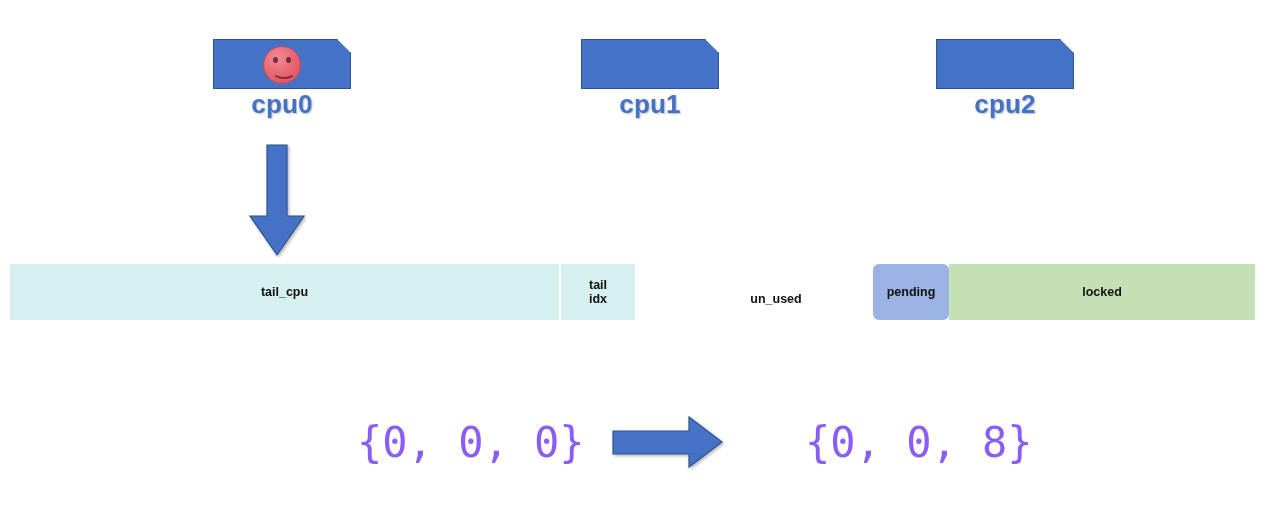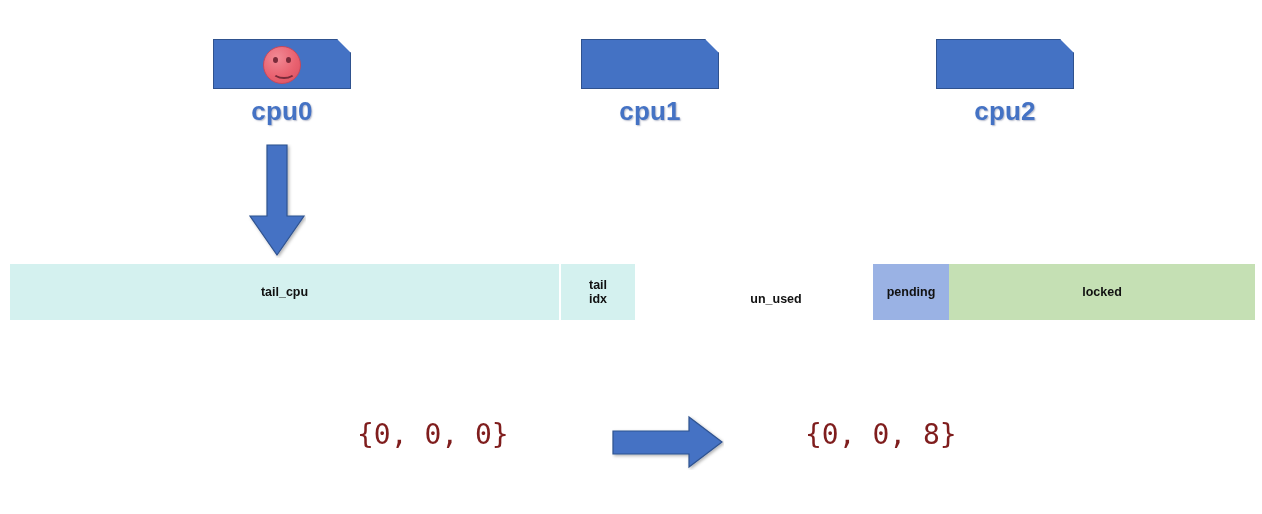--- a/index.html
+++ b/index.html
@@ -23,21 +23,20 @@
     width: 138px;
     height: 50px;
     background: #4472C4;
     border: 1px solid #2F528F;
     
     clip-path: polygon(0 0, calc(100% - 14px) 0, 100% 14px, 100% 100%, 0 100%);
     box-shadow: 2px 2px 3px rgba(0,0,0,0.28);
     box-sizing: border-box;
   }
   .cpu-label {
-    margin-top: 7px;
     text-align: center;
     width: 138px;
     font-size: 26px;
     font-weight: bold;
     color: #4472C4;
     letter-spacing: .2px;
     text-shadow: 1px 1px 1.5px rgba(120,130,160,0.55);
   }
 
   
@@ -95,31 +94,31 @@
     justify-content: center;
     font-size: 12.5px;
     font-weight: bold;
     color: #111111;
     box-sizing: border-box;
     line-height: 1.15;
     text-align: center;
   }
   .seg.cyan    { background: #D4F1EF; }
   .seg.plain   { background: transparent; padding-left: 44px; }
-  .seg.pending { background: #9AB2E4; }
+  .seg.pending { background: #9AB2E4; border-radius: 6px; }
   .seg.locked  { background: #C5E0B4; }
   .seg.divider-left { border-left: 2px solid #ffffff; }
   .seg-lowered { align-items: center; padding-top: 14px; }
 
   
   .setval {
     position: absolute;
     font-family: "DejaVu Sans Mono", "Liberation Mono", monospace;
-    font-size: 28px;
-    color: #7f1d1d;
+    font-size: 42px;
+    color: #8b5cf6;
     white-space: nowrap;
     letter-spacing: 0px;
   }
   .right-arrow { position: absolute; }
 </style>
 </head>
 <body>
 
 <div class="cpu-group" style="left:213px; top:39px;">
   <div class="cpu-box">

